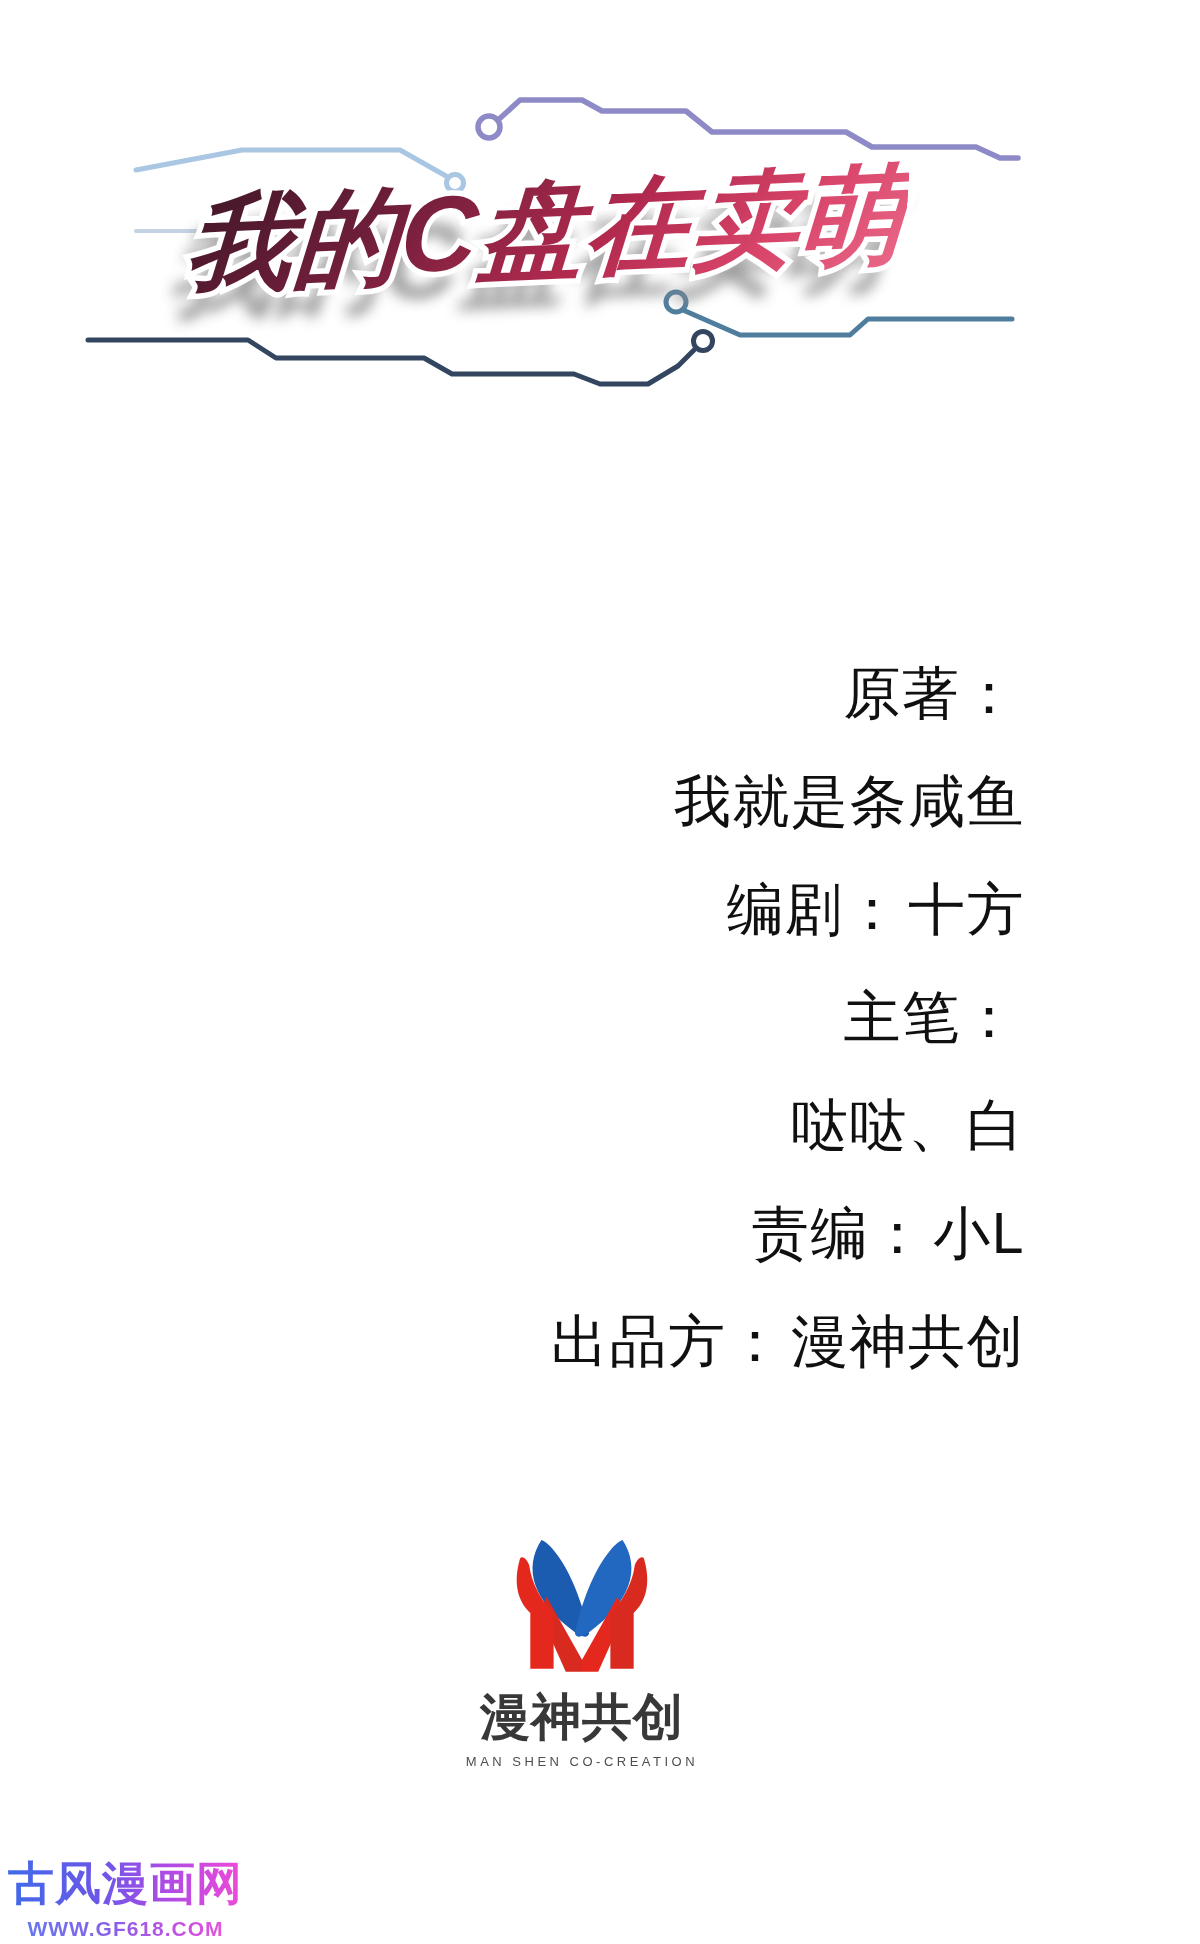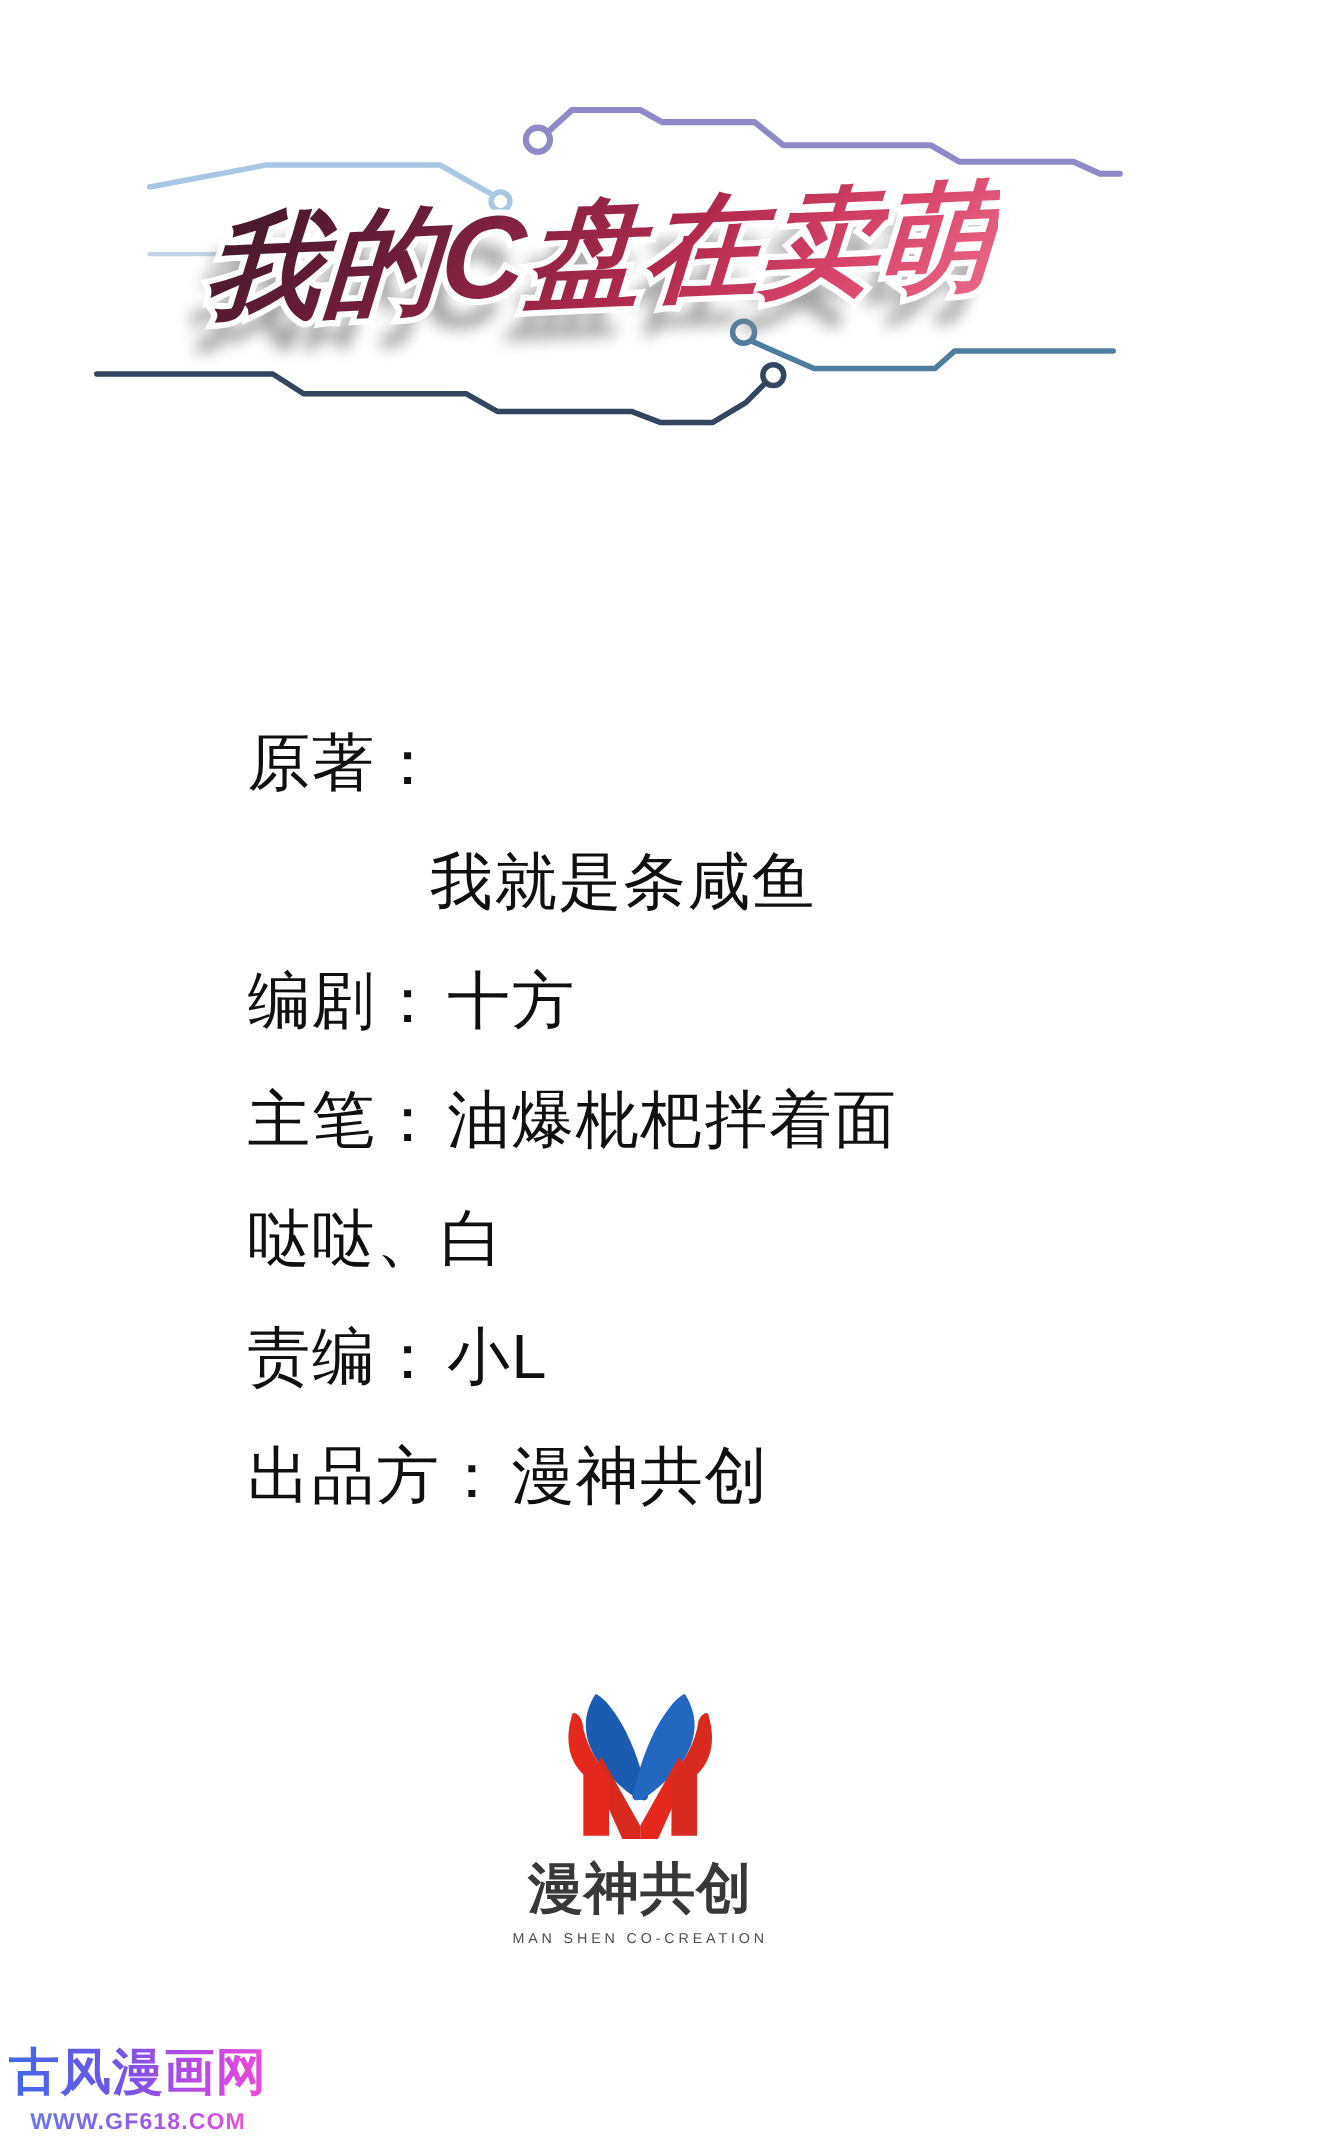--- a/index.html
+++ b/index.html
@@ -21,21 +21,21 @@
   .title-outline{color:#ffffff;-webkit-text-stroke:11px #ffffff;
     text-shadow:0 0 6px #ffffff,0 0 2px #ffffff;}
   .title-fill{
     background-image:linear-gradient(135deg,#3c1726 0%,#6e1e3a 28%,#b22a4e 58%,#d8446a 78%,#ec6e8d 100%);
     -webkit-background-clip:text;background-clip:text;color:transparent;
   }
 
   
   .credits{position:absolute;left:225px;top:640px;width:800px;color:#101010;}
   .credit-row{height:108px;display:flex;align-items:center;
-    font-size:57px;letter-spacing:1.5px;white-space:nowrap;}
+    font-size:57px;letter-spacing:1.5px;white-space:nowrap;justify-content:flex-end;}
   .credit-row .lbl{margin-right:6px;}
   .credit-row.continuation{padding-left:166px;}
 
   
   .producer{position:absolute;left:432px;top:1538px;width:300px;text-align:center;}
   .m-logo{display:block;margin:0 auto;}
   .producer-cjk{margin-top:6px;font-size:50px;font-weight:900;color:#383838;
     letter-spacing:1px;white-space:nowrap;}
   .producer-latin{margin-top:3px;font-size:13px;font-weight:400;color:#4e4e4e;
     letter-spacing:3.5px;white-space:nowrap;}
@@ -97,21 +97,20 @@
     </div>
     <div class="credit-row continuation">
       <span class="val">我就是条咸鱼</span>
     </div>
     <div class="credit-row">
       <span class="lbl">编剧：</span>
       <span class="val">十方</span>
     </div>
     <div class="credit-row">
       <span class="lbl">主笔：</span>
-      <span class="val">油爆枇杷拌着面</span>
     </div>
     <div class="credit-row">
       <span class="val">哒哒、白</span>
     </div>
     <div class="credit-row">
       <span class="lbl">责编：</span>
       <span class="val">小L</span>
     </div>
     <div class="credit-row">
       <span class="lbl">出品方：</span>

